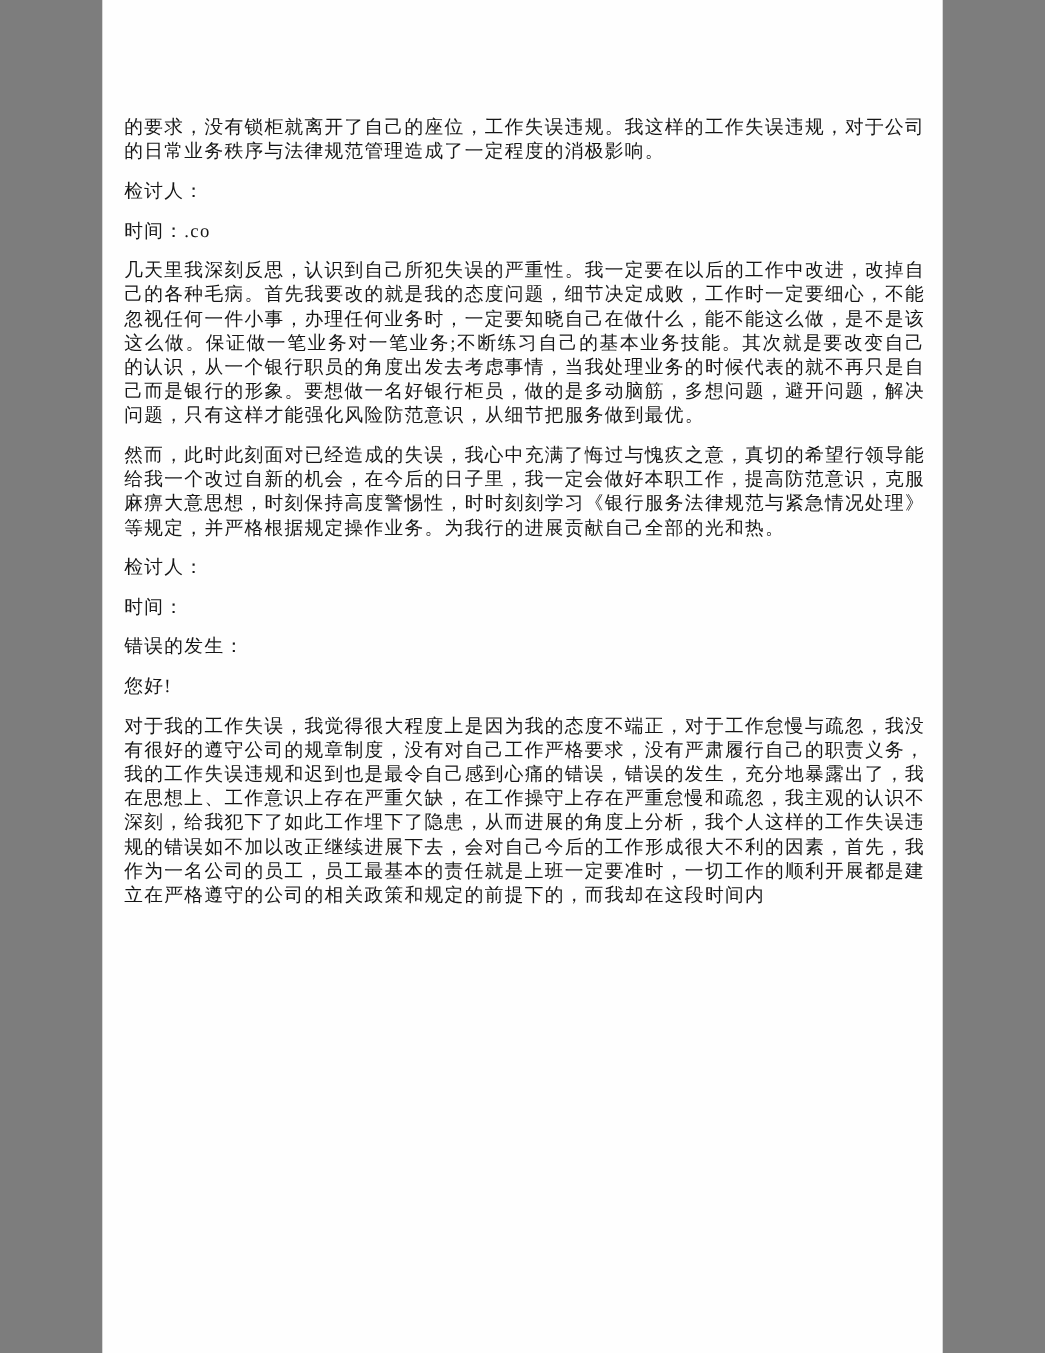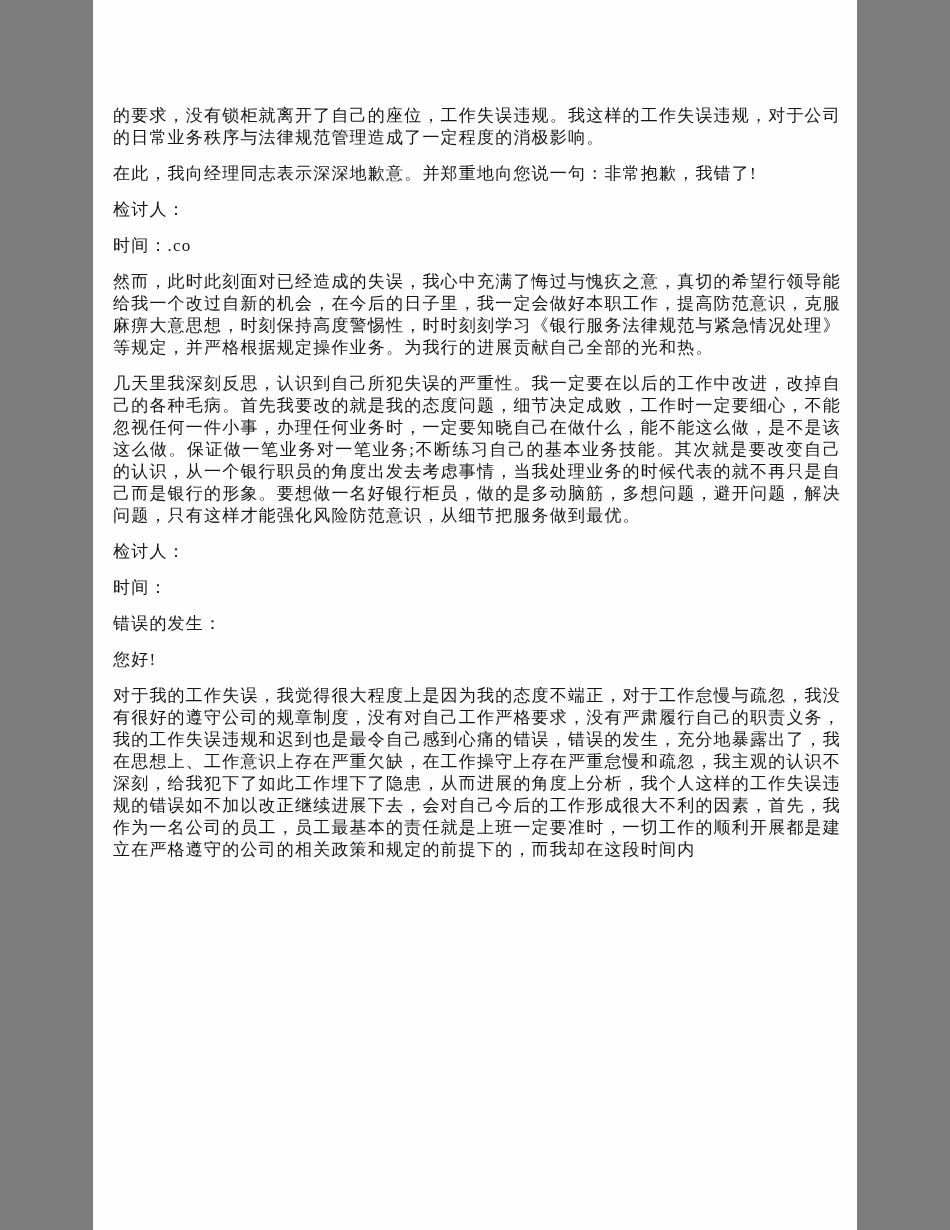--- a/index.html
+++ b/index.html
@@ -41,25 +41,24 @@
     word-break:break-all;
   }
 </style>
 </head>
 <body>
 
 <div class="viewport">
   <div class="paper">
     <div class="doc">
       <p>的要求，没有锁柜就离开了自己的座位，工作失误违规。我这样的工作失误违规，对于公司的日常业务秩序与法律规范管理造成了一定程度的消极影响。</p>
-      <p>在此，我向经理同志表示深深地歉意。并郑重地向您说一句：非常抱歉，我错了!</p>
       <p>检讨人：</p>
       <p>时间：.co</p>
+      <p>几天里我深刻反思，认识到自己所犯失误的严重性。我一定要在以后的工作中改进，改掉自己的各种毛病。首先我要改的就是我的态度问题，细节决定成败，工作时一定要细心，不能忽视任何一件小事，办理任何业务时，一定要知晓自己在做什么，能不能这么做，是不是该这么做。保证做一笔业务对一笔业务;不断练习自己的基本业务技能。其次就是要改变自己的认识，从一个银行职员的角度出发去考虑事情，当我处理业务的时候代表的就不再只是自己而是银行的形象。要想做一名好银行柜员，做的是多动脑筋，多想问题，避开问题，解决问题，只有这样才能强化风险防范意识，从细节把服务做到最优。</p>
       <p>然而，此时此刻面对已经造成的失误，我心中充满了悔过与愧疚之意，真切的希望行领导能给我一个改过自新的机会，在今后的日子里，我一定会做好本职工作，提高防范意识，克服麻痹大意思想，时刻保持高度警惕性，时时刻刻学习《银行服务法律规范与紧急情况处理》等规定，并严格根据规定操作业务。为我行的进展贡献自己全部的光和热。</p>
-      <p>几天里我深刻反思，认识到自己所犯失误的严重性。我一定要在以后的工作中改进，改掉自己的各种毛病。首先我要改的就是我的态度问题，细节决定成败，工作时一定要细心，不能忽视任何一件小事，办理任何业务时，一定要知晓自己在做什么，能不能这么做，是不是该这么做。保证做一笔业务对一笔业务;不断练习自己的基本业务技能。其次就是要改变自己的认识，从一个银行职员的角度出发去考虑事情，当我处理业务的时候代表的就不再只是自己而是银行的形象。要想做一名好银行柜员，做的是多动脑筋，多想问题，避开问题，解决问题，只有这样才能强化风险防范意识，从细节把服务做到最优。</p>
       <p>检讨人：</p>
       <p>时间：</p>
       <p>错误的发生：</p>
       <p>您好!</p>
       <p>对于我的工作失误，我觉得很大程度上是因为我的态度不端正，对于工作怠慢与疏忽，我没有很好的遵守公司的规章制度，没有对自己工作严格要求，没有严肃履行自己的职责义务，我的工作失误违规和迟到也是最令自己感到心痛的错误，错误的发生，充分地暴露出了，我在思想上、工作意识上存在严重欠缺，在工作操守上存在严重怠慢和疏忽，我主观的认识不深刻，给我犯下了如此工作埋下了隐患，从而进展的角度上分析，我个人这样的工作失误违规的错误如不加以改正继续进展下去，会对自己今后的工作形成很大不利的因素，首先，我作为一名公司的员工，员工最基本的责任就是上班一定要准时，一切工作的顺利开展都是建立在严格遵守的公司的相关政策和规定的前提下的，而我却在这段时间内</p>
     </div>
   </div>
 </div>
 
 </body></html>

